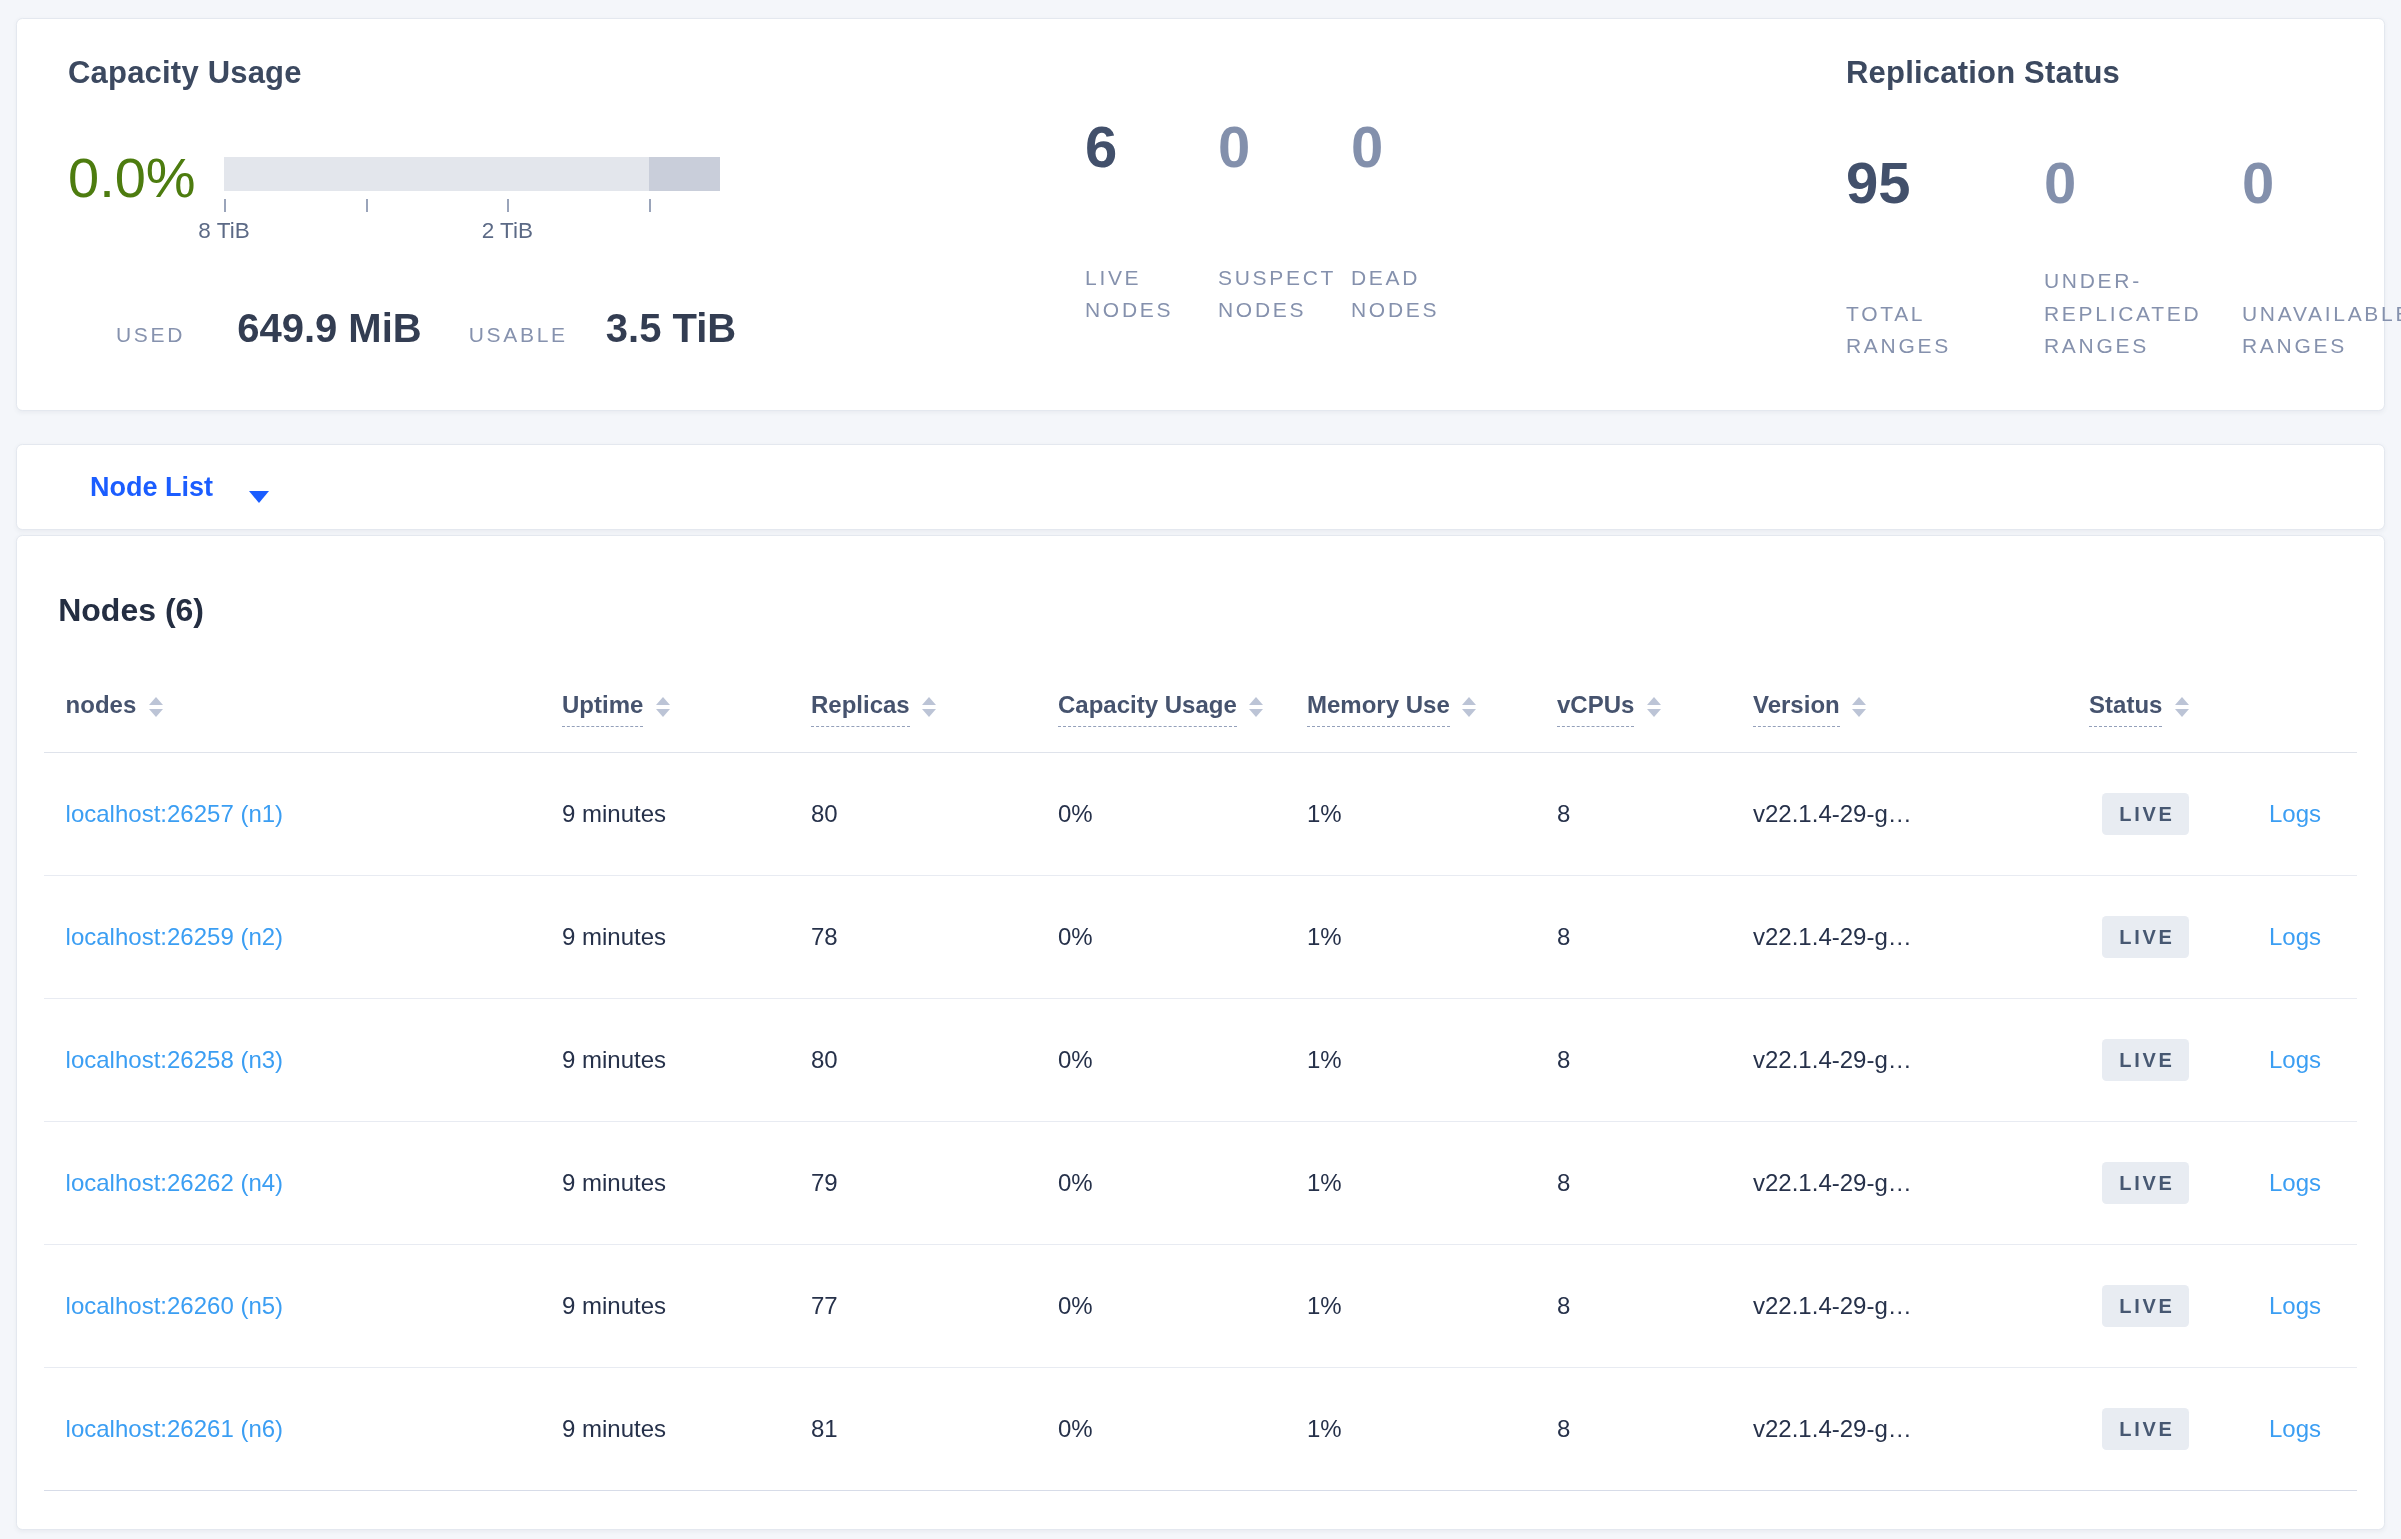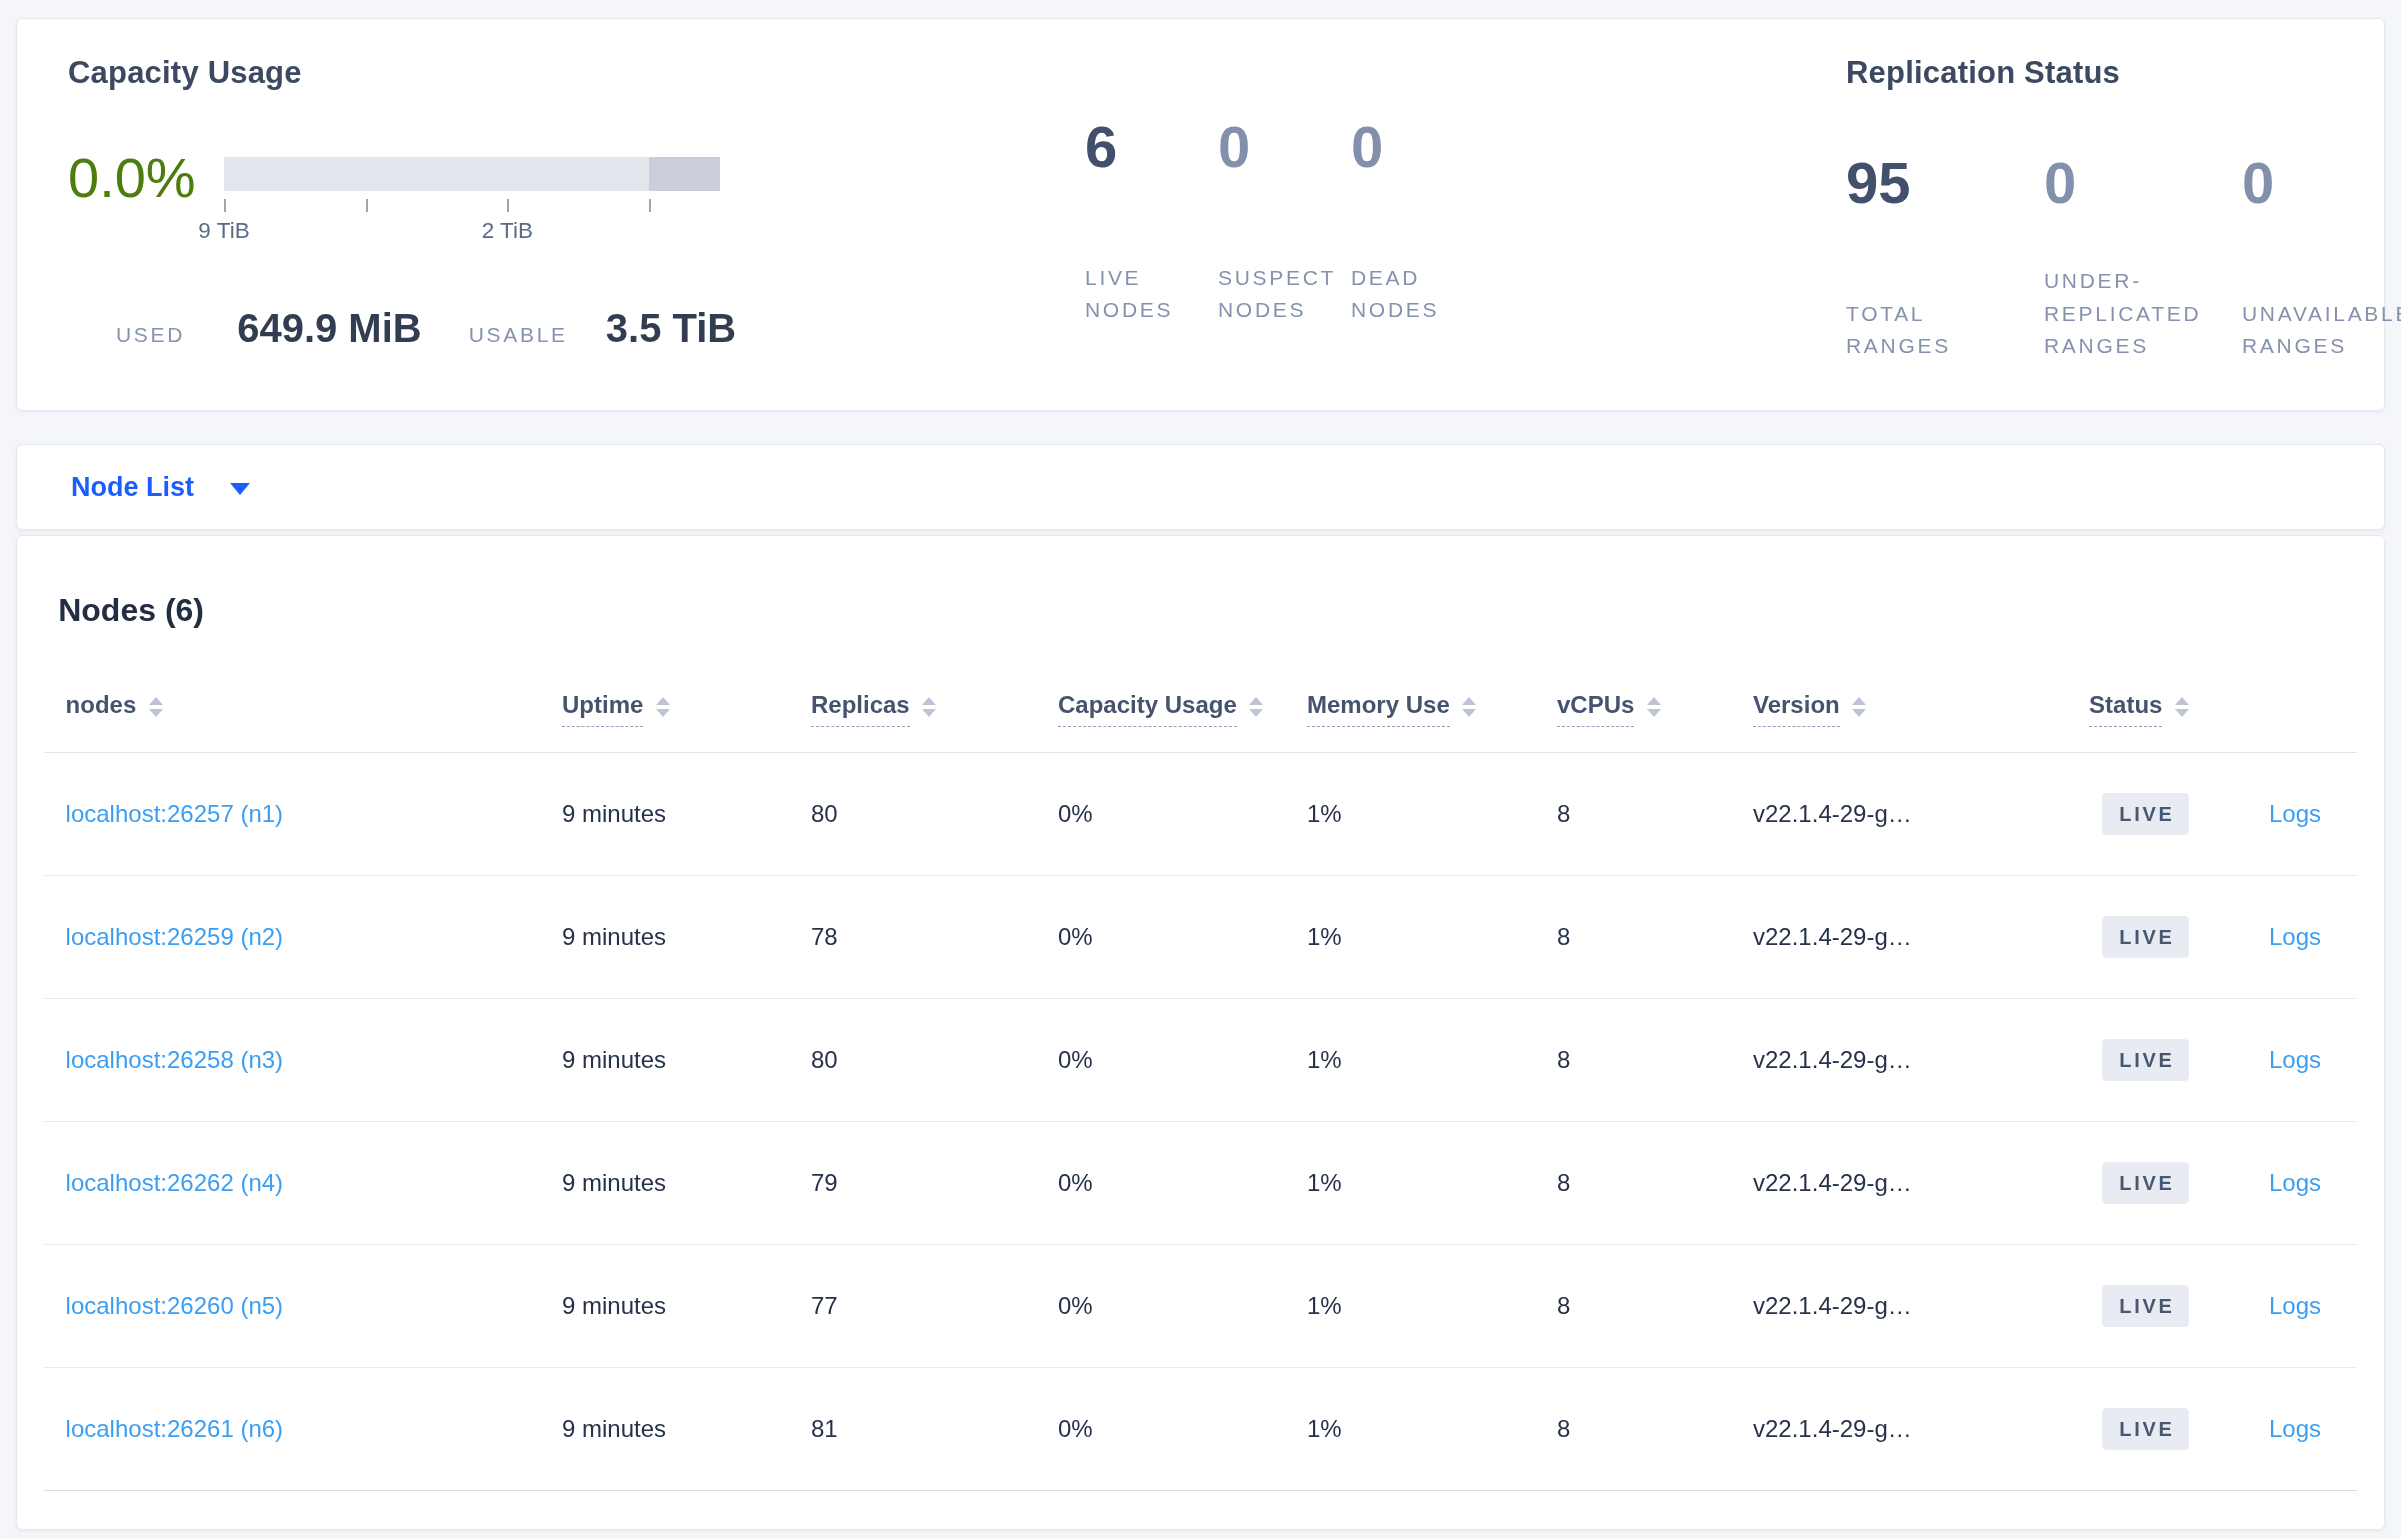--- a/index.html
+++ b/index.html
@@ -81,21 +81,21 @@
     font-size: 21px; color: #8591ad; letter-spacing: 2.7px;
     line-height: 1.55; white-space: pre-line;
   }
   
   .selector-strip {
     margin: 33px 16px 0 16px;
     height: 86px;
     display: flex; align-items: center;
     padding-left: 54px;
   }
-  .selector-btn { display: flex; align-items: center; cursor: pointer; }
+  .selector-btn { display: flex; align-items: flex-end; cursor: pointer; margin-left: 19px; }
   .selector-label { font-size: 27px; font-weight: 700; color: #1b5dff; }
   .caret-down {
     width: 0; height: 0; margin-left: 36px; margin-top: 3.6px;
     border-left: 10.8px solid transparent;
     border-right: 10.8px solid transparent;
     border-top: 12.6px solid #1b5dff;
   }
   
   .table-card {
     margin: 5.4px 16px 0 16px;
@@ -159,21 +159,21 @@
       <div class="cap-pct">0.0%</div>
       <div class="cap-chart">
         <div class="cap-bar">
           <div class="cap-bar-dark"></div>
         </div>
         <div class="cap-ticks">
           <div class="tickmark" style="left:0;"></div>
           <div class="tickmark" style="left:28.57%;"></div>
           <div class="tickmark" style="left:57.14%;"></div>
           <div class="tickmark" style="left:85.71%;"></div>
-          <div class="ticklabel" style="left:0;">9 TiB</div>
+          <div class="ticklabel" style="left:0;">8 TiB</div>
           <div class="ticklabel" style="left:57.14%;">2 TiB</div>
         </div>
       </div>
     </div>
     <div class="cap-legend">
       <span class="cap-caps">USED</span>
       <span class="cap-val v-used">649.9 MiB</span>
       <span class="cap-caps l-usable">USABLE</span>
       <span class="cap-val v-usable">3.5 TiB</span>
     </div>

